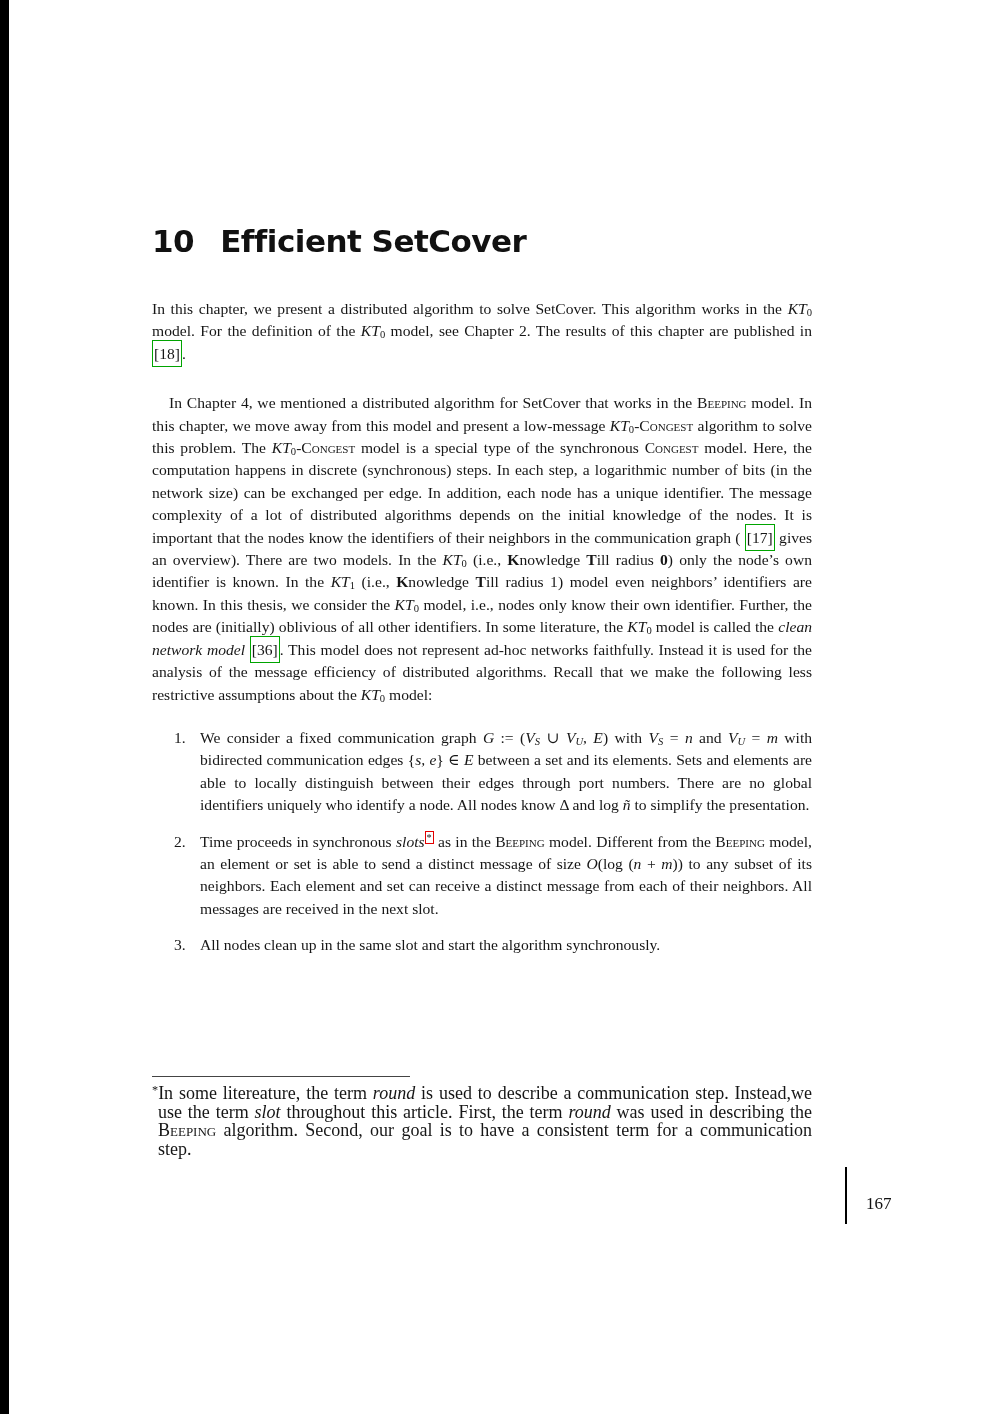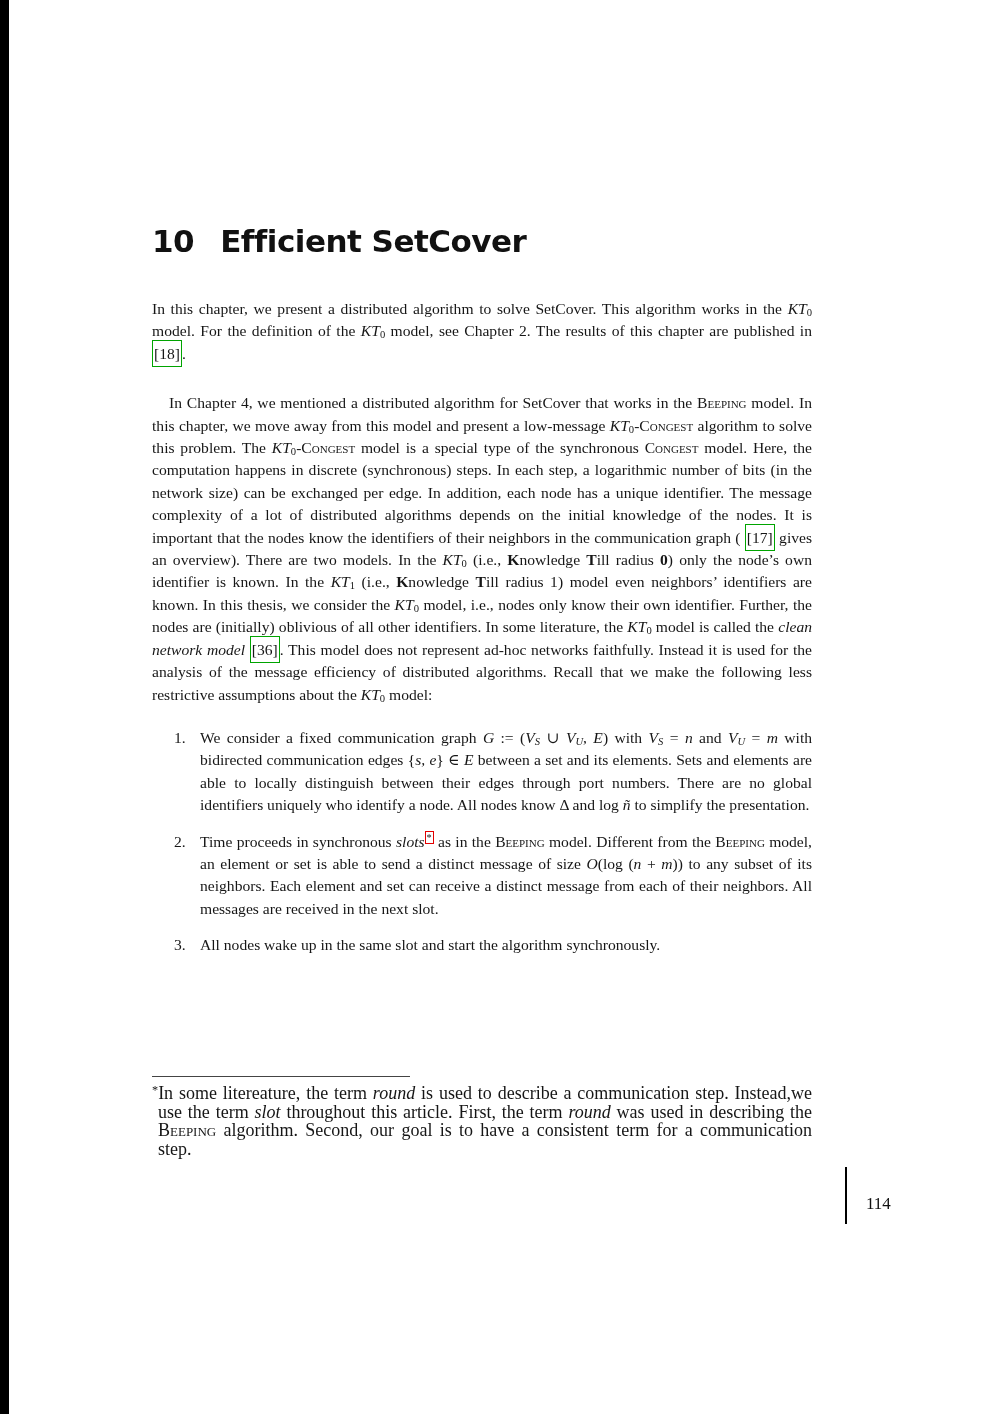--- a/index.html
+++ b/index.html
@@ -144,25 +144,25 @@
       <div class="list-item">
         <span class="list-num">1.</span>
         <span class="list-text"><span>We consider a fixed communication graph </span><span class="m">G</span><span> := (</span><span class="m">V</span><span class="subm">S</span><span> ∪ </span><span class="m">V</span><span class="subm">U</span><span>, </span><span class="m">E</span><span>) with </span><span class="m">V</span><span class="subm">S</span><span> = </span><span class="m">n</span><span> and </span><span class="m">V</span><span class="subm">U</span><span> = </span><span class="m">m</span><span> with bidirected communication edges {</span><span class="m">s, e</span><span>} ∈ </span><span class="m">E</span><span> between a set and its elements. Sets and elements are able to locally distinguish between their edges through port numbers. There are no global identifiers uniquely who identify a node. All nodes know Δ and log </span><span class="m">ñ</span><span> to simplify the presentation.</span></span>
       </div>
       <div class="list-item">
         <span class="list-num">2.</span>
         <span class="list-text"><span>Time proceeds in synchronous </span><span class="i">slots</span><a class="fnref">*</a><span> as in the </span><span class="sc">Beeping</span><span> model. Different from the </span><span class="sc">Beeping</span><span> model, an element or set is able to send a distinct message of size </span><span class="m">O</span><span>(log (</span><span class="m">n</span><span> + </span><span class="m">m</span><span>)) to any subset of its neighbors. Each element and set can receive a distinct message from each of their neighbors. All messages are received in the next slot.</span></span>
       </div>
       <div class="list-item">
         <span class="list-num">3.</span>
-        <span class="list-text"><span>All nodes wake up in the same slot and start the algorithm synchronously.</span></span>
+        <span class="list-text"><span>All nodes clean up in the same slot and start the algorithm synchronously.</span></span>
       </div>
     </div>
   </div>
 
   <div class="footnote-block">
     <div class="fn-rule"></div>
     <p class="footnote"><span class="sup">*</span><span>In some litereature, the term </span><span class="i">round</span><span> is used to describe a communication step. Instead,we use the term </span><span class="i">slot</span><span> throughout this article. First, the term </span><span class="i">round</span><span> was used in describing the </span><span class="sc">Beeping</span><span> algorithm. Second, our goal is to have a consistent term for a communication step.</span></p>
   </div>
 
   <div class="pagenum-bar"></div>
-  <div class="pagenum">114</div>
+  <div class="pagenum">167</div>
 </div>
 
 </body></html>

